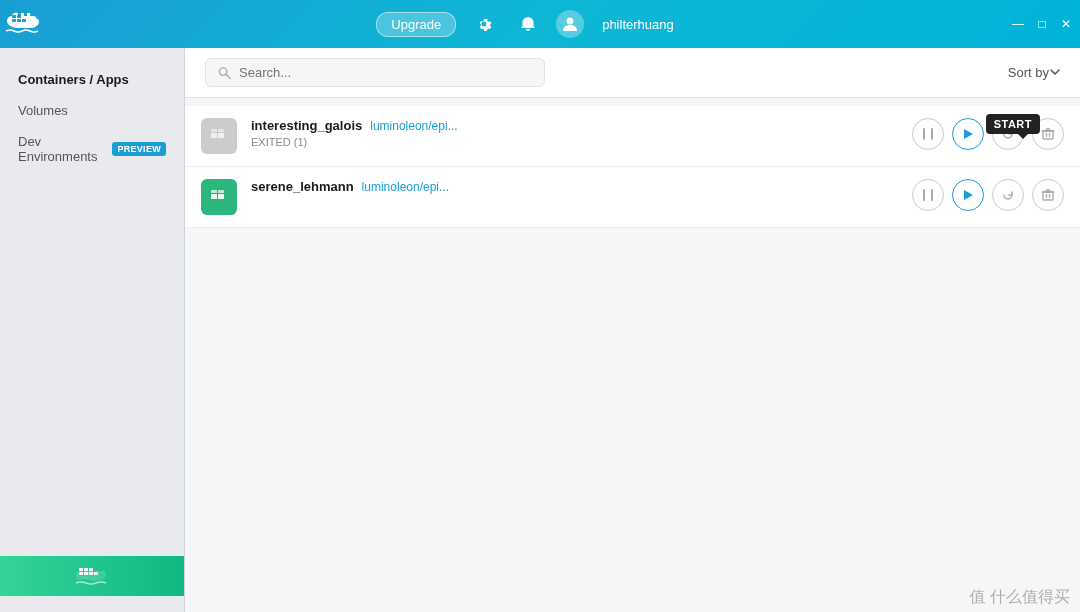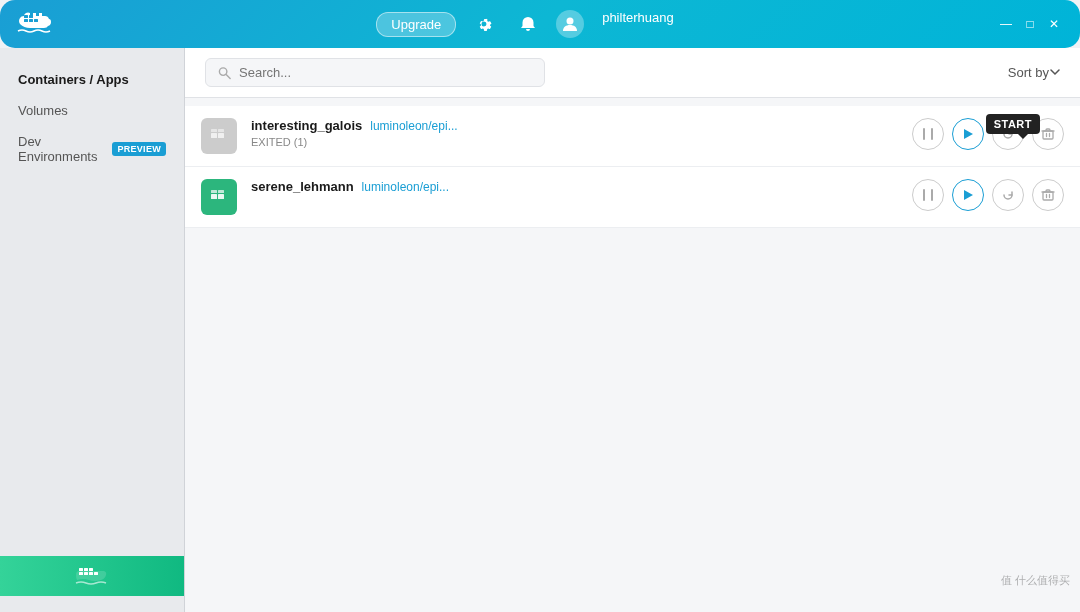--- a/index.html
+++ b/index.html
@@ -4,23 +4,22 @@
   <style>
     * { margin: 0; padding: 0; box-sizing: border-box; }
     body { width: 1080px; height: 612px; overflow: hidden; font-family: -apple-system, BlinkMacSystemFont, 'Segoe UI', Arial, sans-serif; background: #f0f2f5; }
 
     
     .titlebar {
       height: 48px;
       background: linear-gradient(135deg, #1a9ed4 0%, #0db7d4 50%, #00b4d8 100%);
       display: flex;
       align-items: center;
-      padding: 0 16px;
+      padding: 0 4px;
       justify-content: space-between;
-      border-radius: 15px;
     }
     .titlebar-left { display: flex; align-items: center; gap: 8px; }
     .docker-logo { display: flex; align-items: center; gap: 8px; }
     .titlebar-center { display: flex; align-items: center; gap: 12px; }
     .titlebar-right { display: flex; align-items: center; gap: 4px; }
     .window-btn {
       width: 20px; height: 20px;
       background: none; border: none; cursor: pointer;
       display: flex; align-items: center; justify-content: center;
       color: white; font-size: 12px;
@@ -35,21 +34,21 @@
       cursor: pointer;
     }
     .icon-btn {
       width: 32px; height: 32px;
       background: none; border: none; cursor: pointer;
       display: flex; align-items: center; justify-content: center;
       color: white; font-size: 16px;
       border-radius: 50%;
     }
     .user-btn {
-      display: flex; gap: 18px;
+      display: flex; align-items: center; gap: 18px;
       background: none; border: none; cursor: pointer;
       color: white; font-size: 13px;
     }
     .user-avatar {
       width: 28px; height: 28px;
       border-radius: 50%;
       background: rgba(255,255,255,0.3);
       display: flex; align-items: center; justify-content: center;
       font-size: 14px; color: white;
     }
@@ -203,23 +202,23 @@
       height: 40px;
       background: linear-gradient(90deg, #34d399, #10b981);
       display: flex;
       align-items: center;
       justify-content: center;
     }
 
     
     .watermark {
       position: absolute;
-      bottom: 24px;
+      bottom: 4px;
       right: 10px;
-      font-size: 11px;
+      font-size: 16px;
       color: rgba(0,0,0,0.3);
       pointer-events: none;
     }
   </style>
 </head>
 <body>
 
 <div class="titlebar">
   <div class="titlebar-left">
     <div class="docker-logo">

